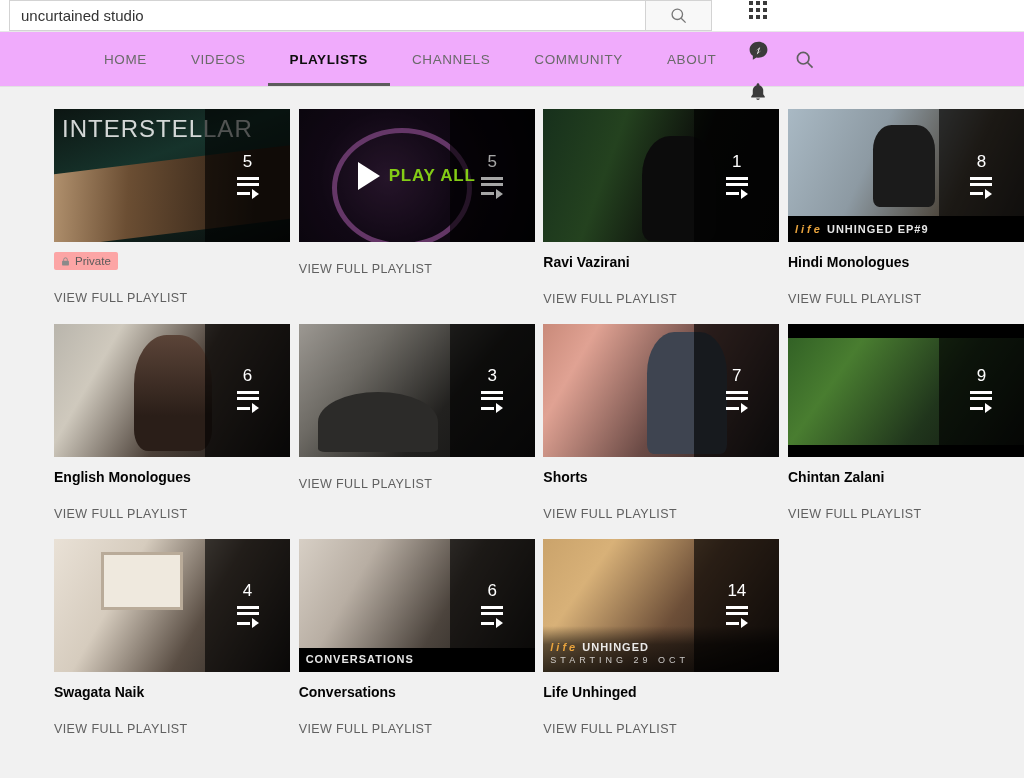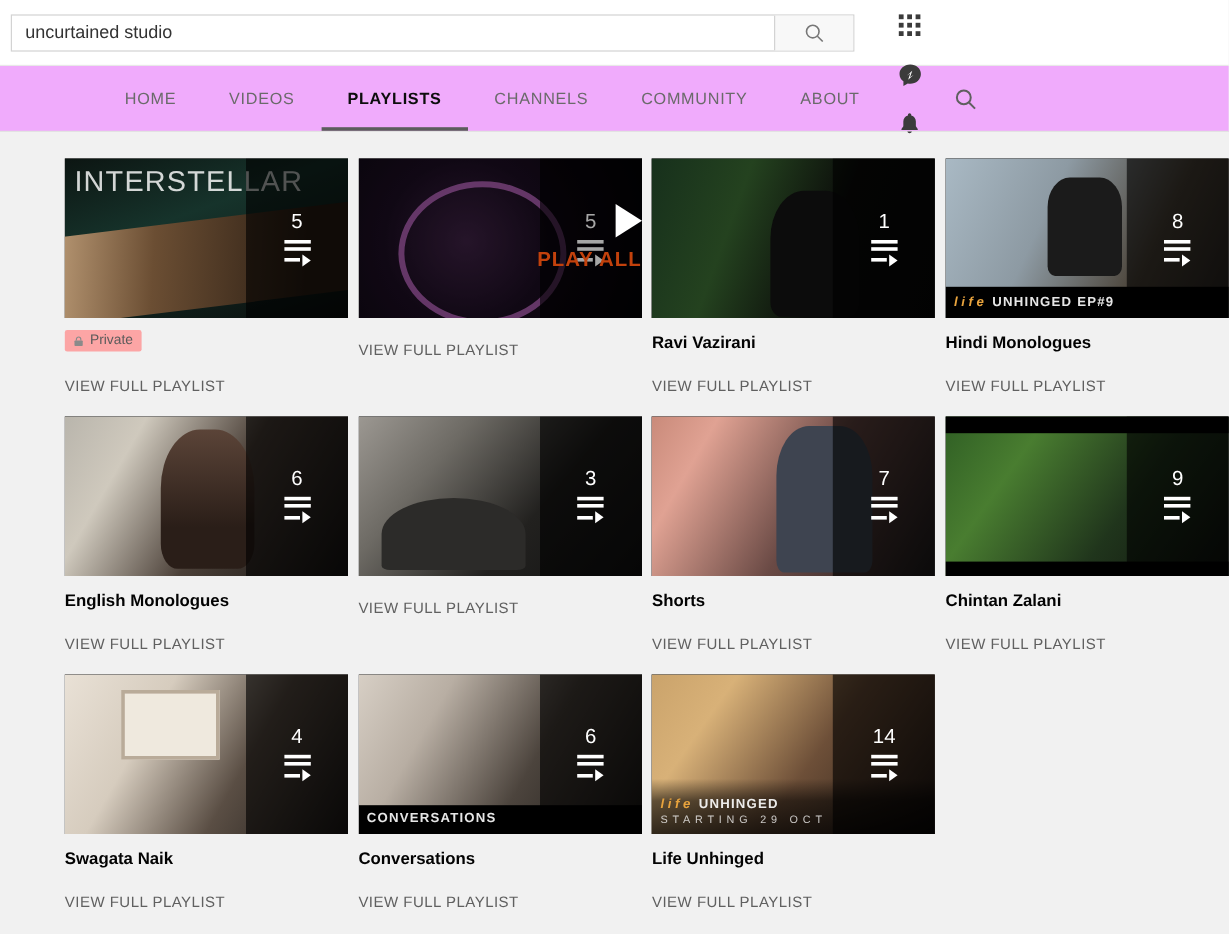--- a/index.html
+++ b/index.html
@@ -6,21 +6,21 @@
   html, body {
     width: 1024px; height: 778px;
     overflow: hidden;
     font-family: "Liberation Sans", sans-serif;
     background: #f1f1f1;
     -webkit-font-smoothing: antialiased;
   }
 
   
   .topbar {
-    height: 55px;
+    height: 32px;
     background: #ffffff;
     display: flex;
     align-items: center;
     padding: 0 8px 0 9px;
     border-bottom: 1px solid #e8e8e8;
     position: relative;
   }
   .search-wrap {
     display: flex;
     flex: 0 0 auto;
@@ -154,24 +154,23 @@
   .pl-icon .playrow .tri {
     width: 0; height: 0; margin-left: 2px;
     border-left: 7px solid #fff;
     border-top: 5px solid transparent;
     border-bottom: 5px solid transparent;
   }
 
   .playall {
     position: absolute; inset: 0;
     background: rgba(0,0,0,0.35);
-    display: flex; align-items: flex-end; justify-content: center;
+    display: flex; align-items: center; justify-content: center;
     gap: 9px;
-    color: #c2410c;
-    flex-direction: column;
+    color: #84cc16;
   }
   .playall .tri {
     width: 0; height: 0;
     border-left: 22px solid #fff;
     border-top: 14px solid transparent;
     border-bottom: 14px solid transparent;
   }
   .playall .label { font-size: 17px; font-weight: bold; letter-spacing: 0.8px; }
 
   .card-title {

